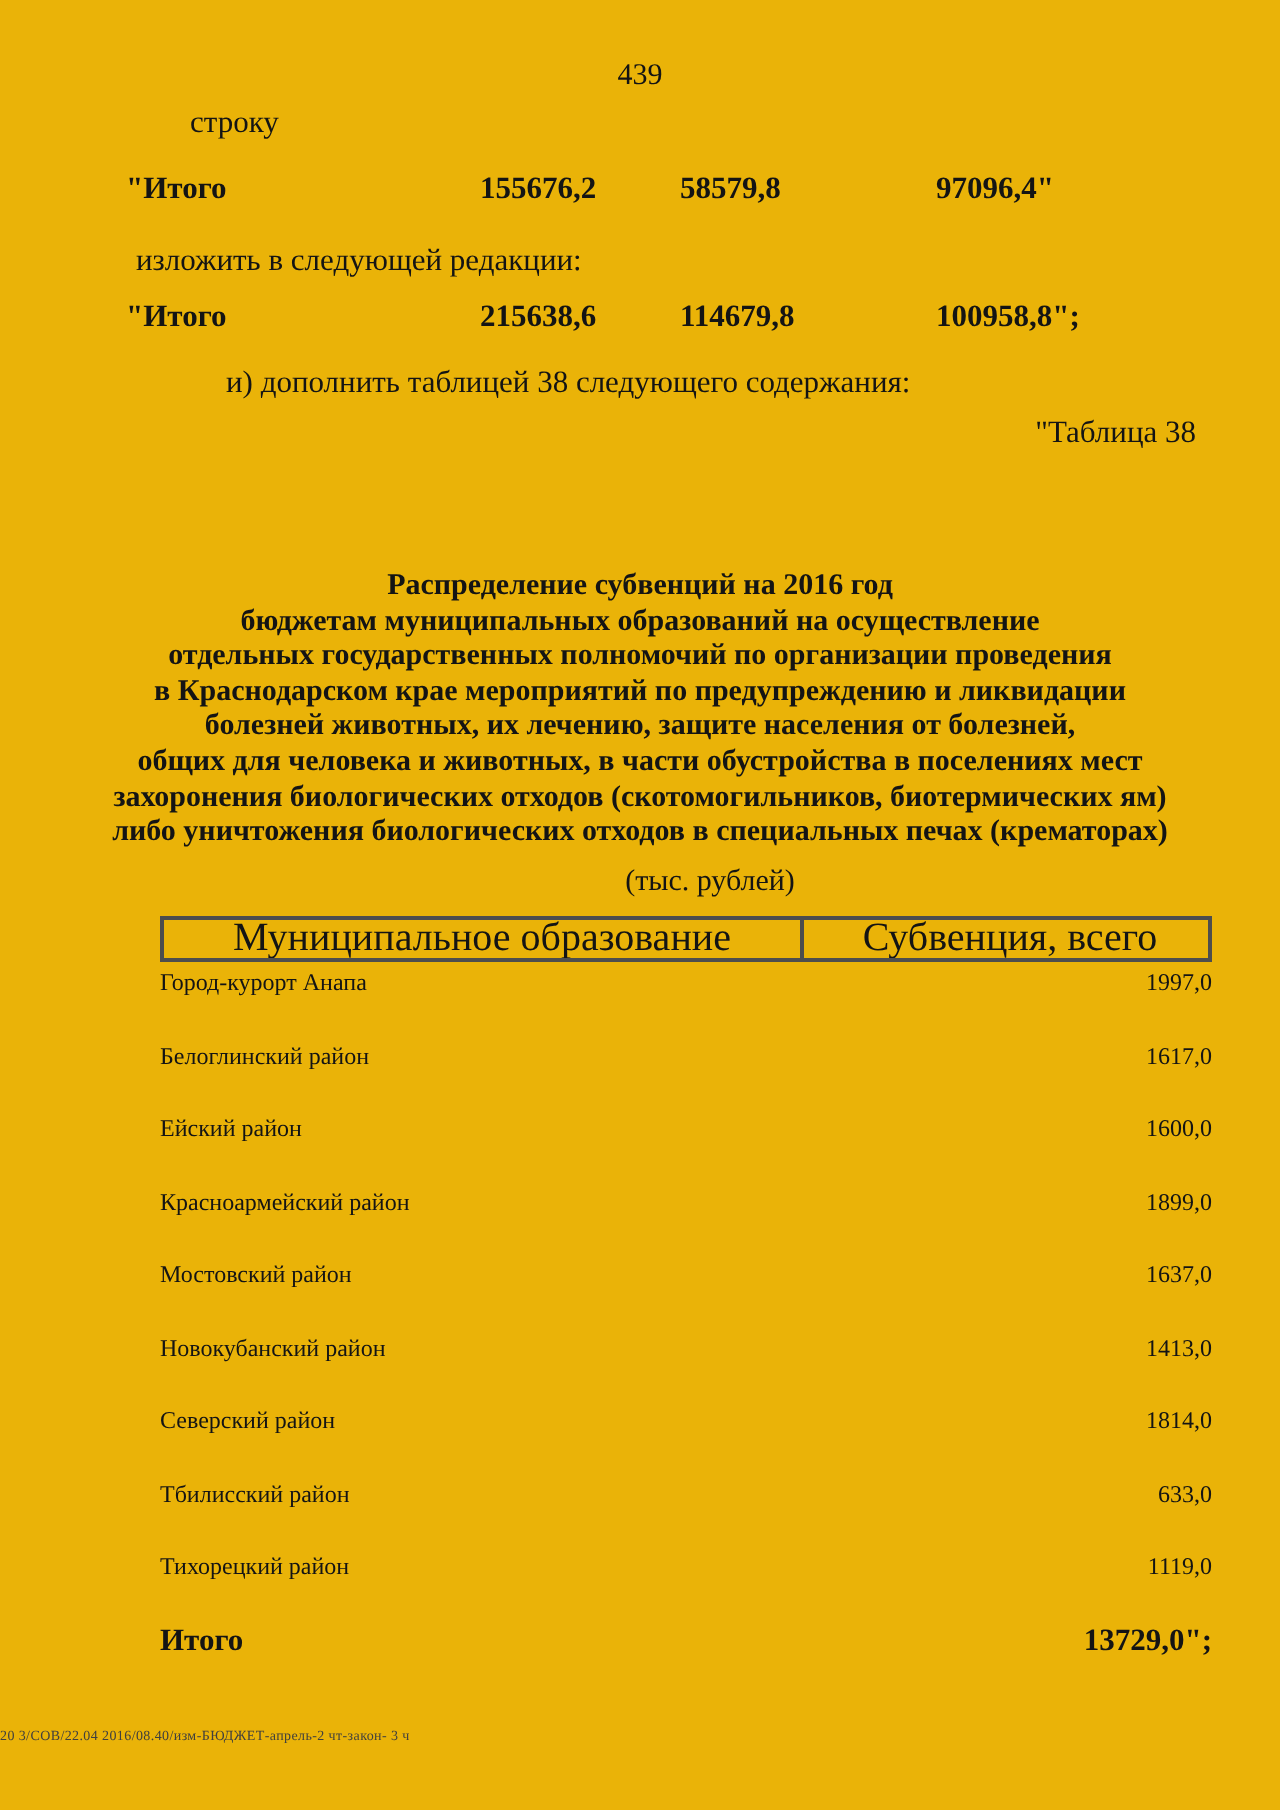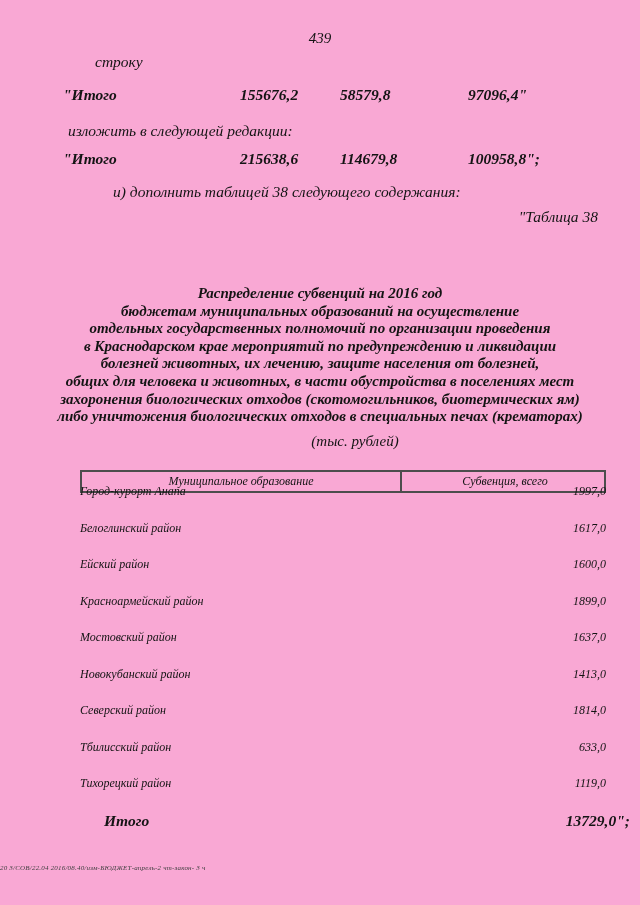--- a/index.html
+++ b/index.html
@@ -1,24 +1,23 @@
 <!DOCTYPE html>
 <html><head>
 <meta charset="utf-8">
 <style>
   html, body { margin: 0; padding: 0; background: #ffffff; }
   .page {
     position: relative;
     width: 640px;
     height: 905px;
-    background: #f9a8d4;
+    background: #eab308;
     font-family: "Liberation Serif", "DejaVu Serif", serif;
     color: #141414;
     overflow: hidden;
-    font-style: italic;
   }
   .page-number {
     position: absolute; top: 30px; left: 0; width: 100%;
     text-align: center; font-size: 15px;
   }
   .stroku {
     position: absolute; top: 53px; left: 95px; font-size: 15.5px;
   }
   .amend-row {
     position: absolute; left: 63px; width: 545px;
@@ -44,39 +43,38 @@
     font-size: 15px; line-height: 17.6px; margin-top: 24px;
   }
   .units-note {
     position: absolute; top: 433px; left: 4px; width: 606px;
     text-align: center; font-size: 15px; margin-left: 48px;
   }
   .subv-table-head {
     position: absolute; top: 458px; left: 80px; width: 526px; height: 23px;
     display: grid; grid-template-columns: 320px 206px;
     border: 2px solid #4d4d4d; box-sizing: border-box;
-    font-size: 12px;
-    margin-top: 12px;
+    font-size: 20px;
   }
   .subv-table-head .th {
     text-align: center; line-height: 19px; overflow: hidden;
   }
   .subv-table-head .th-name { border-right: 2px solid #4d4d4d; }
   .subv-rows {
     position: absolute; top: 484px; left: 80px; width: 526px;
   }
   .subv-row {
     height: 36.5px; display: flex; justify-content: space-between;
     font-size: 12px; align-items: flex-start;
   }
   .subv-row .val { text-align: right; }
   .total-row {
     position: absolute; top: 812px; left: 80px; width: 526px;
     display: flex; justify-content: space-between;
-    font-weight: bold; font-size: 15.5px; margin-left: 24px;
+    font-weight: bold; font-size: 15.5px;
   }
   .footer-stamp {
     position: absolute; top: 864px; left: 0; width: 592px;
     text-align: left; font-size: 7px; color: #3f3f3f;
     letter-spacing: 0.2px;
   }
 </style>
 </head>
 <body>
 

